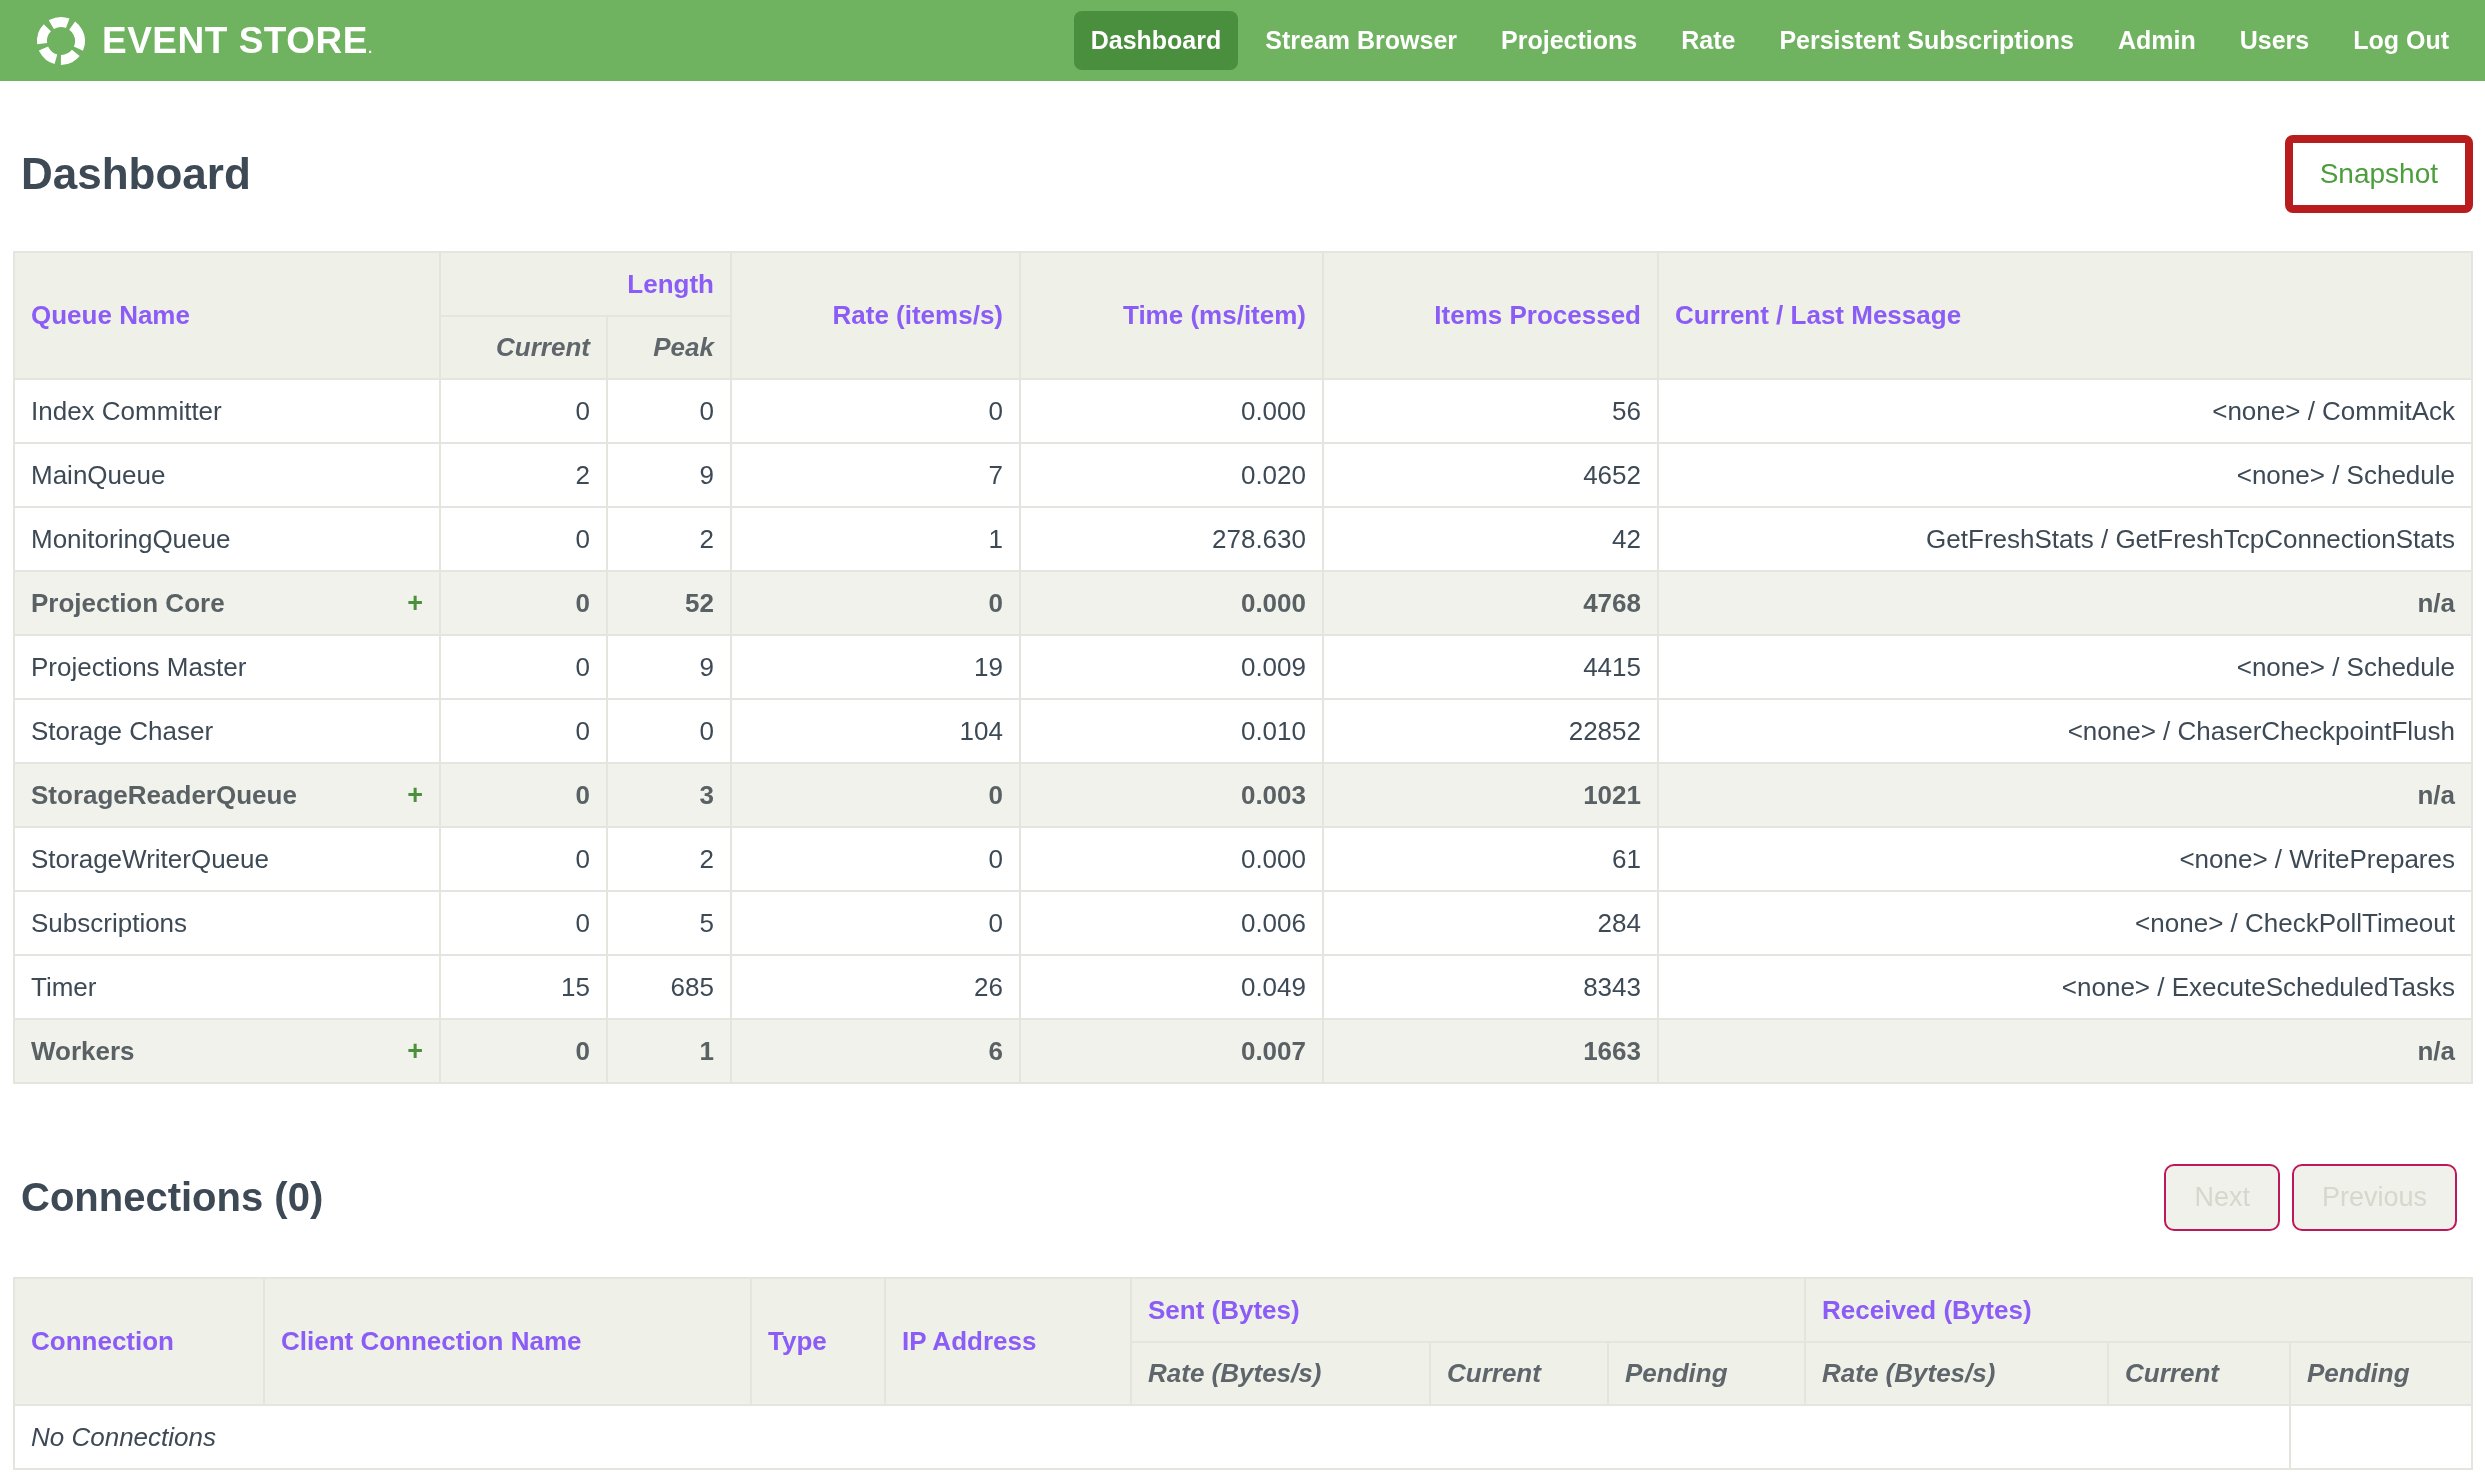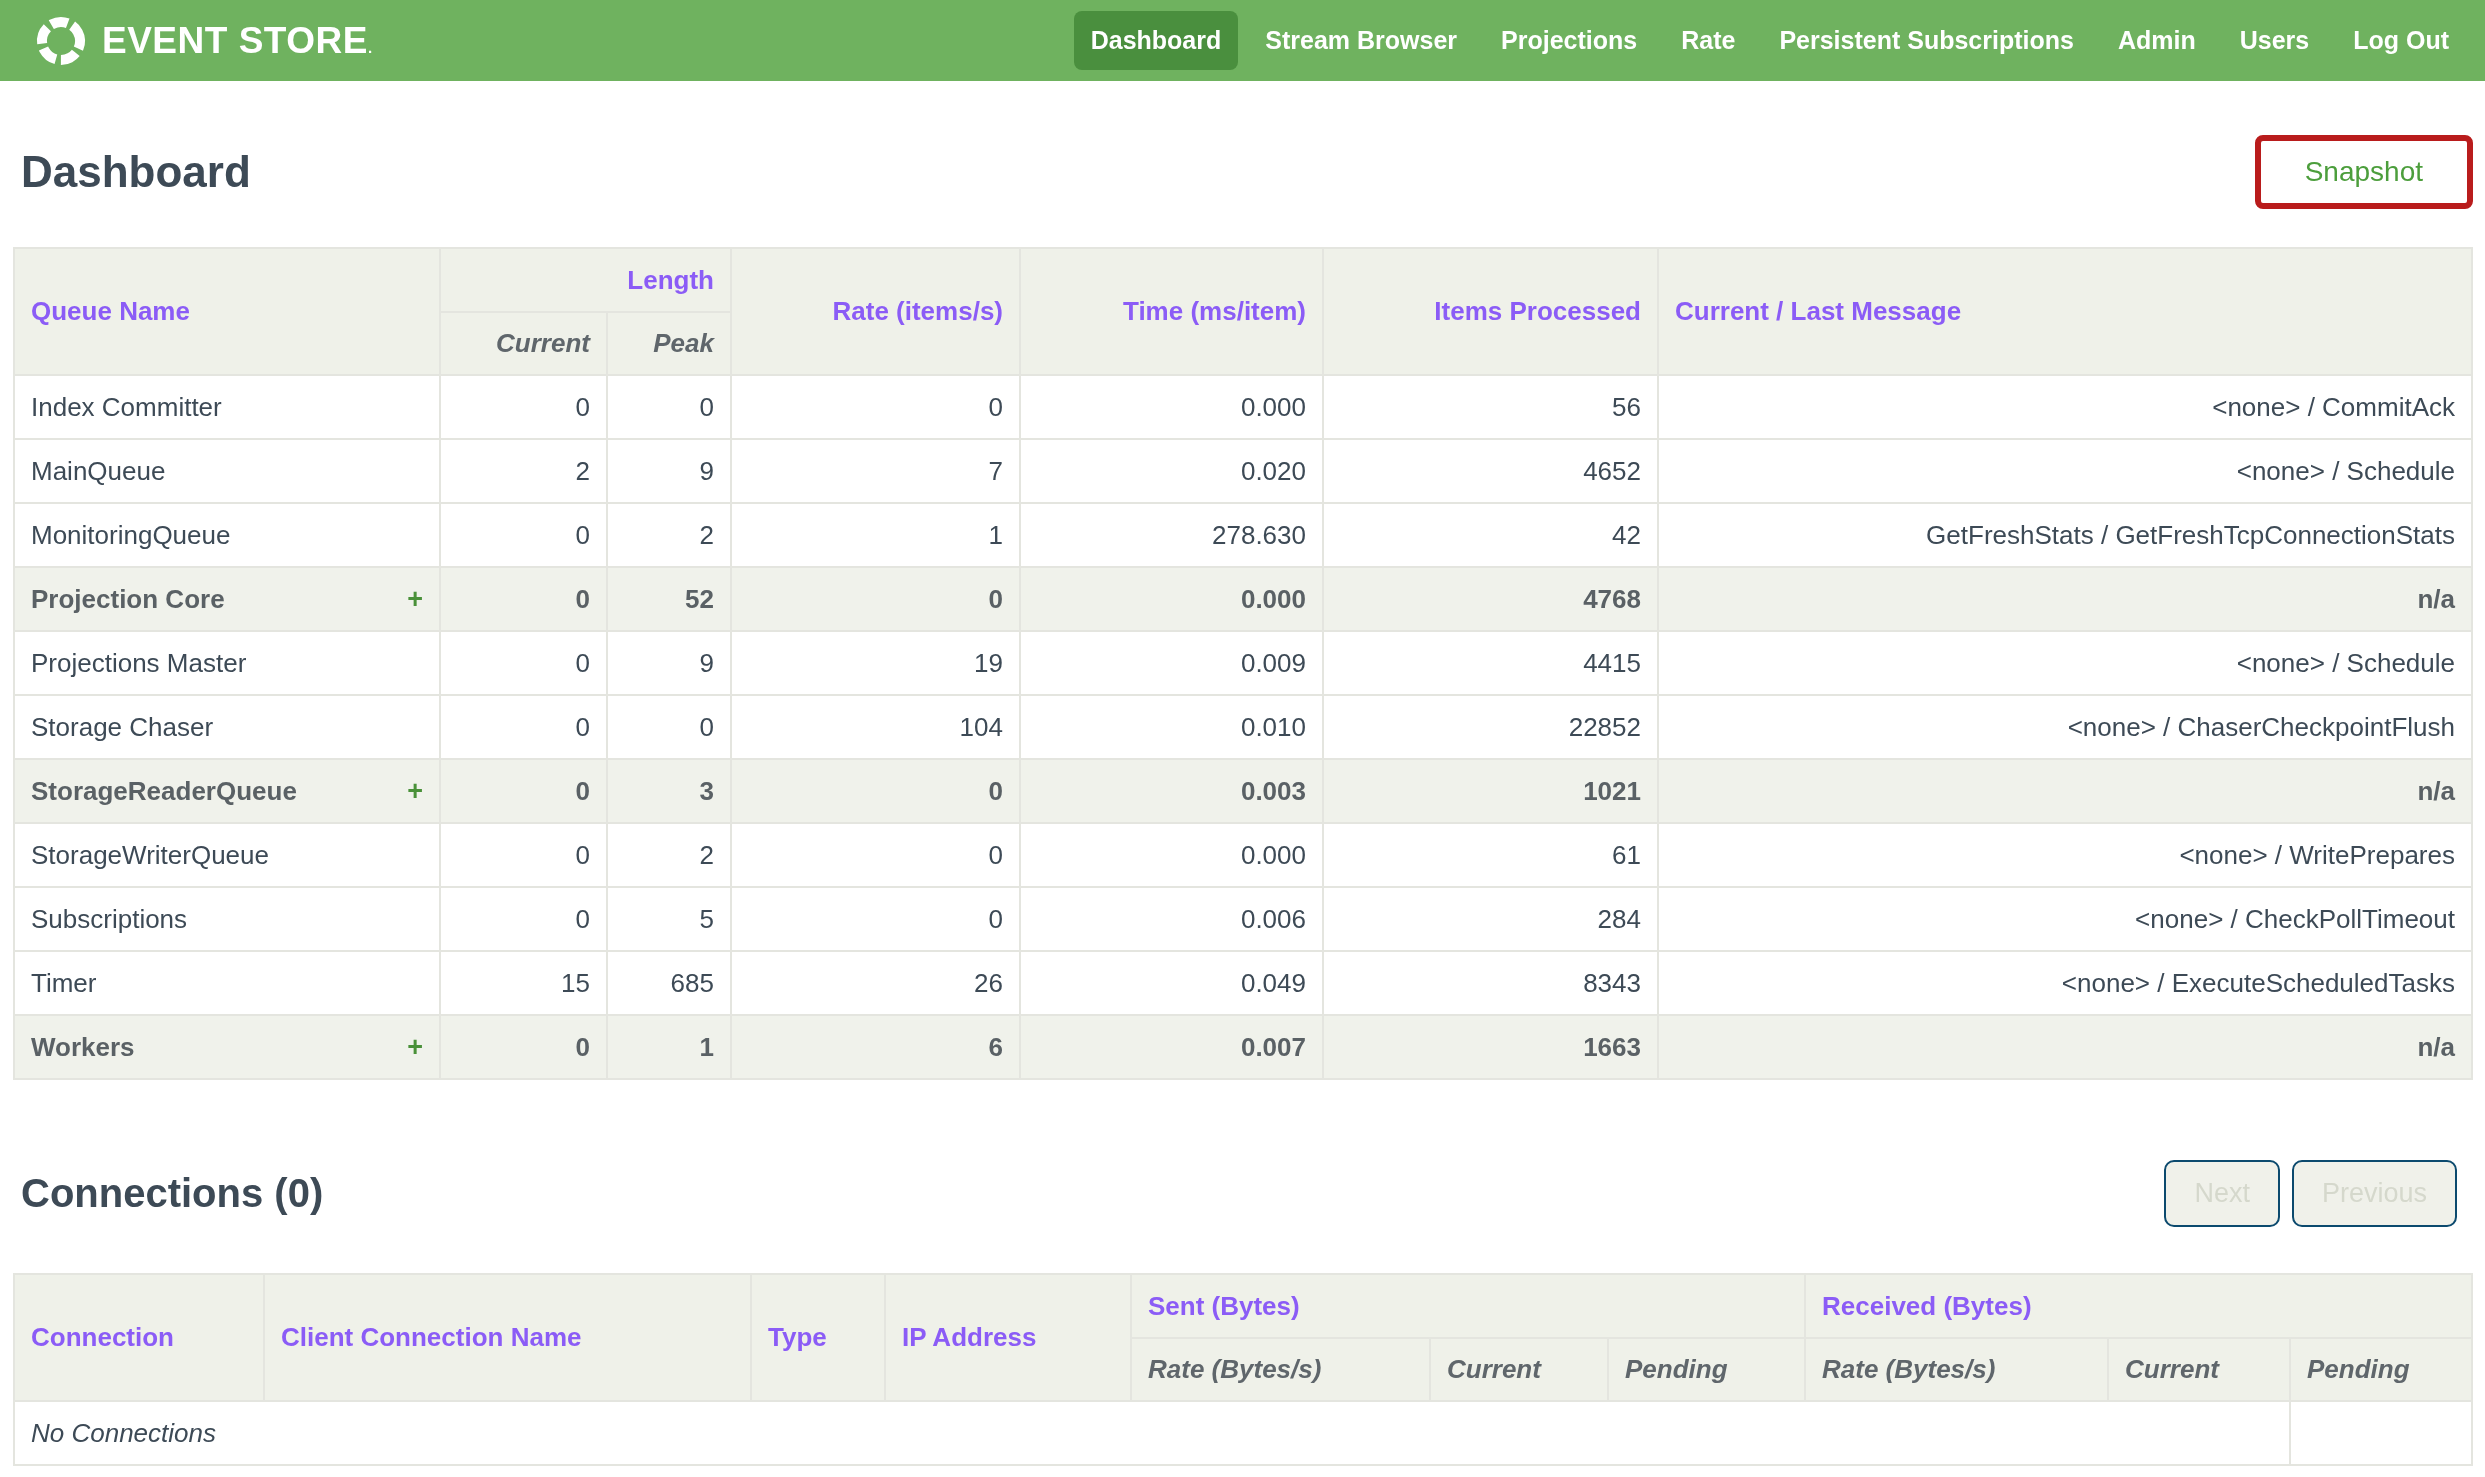--- a/index.html
+++ b/index.html
@@ -59,23 +59,23 @@
     font-size: 44px;
     font-weight: bold;
     color: #3d4a56;
     margin: 0 0 0 8px;
   }
   .snapshot-btn {
     font-family: "Liberation Sans", sans-serif;
     font-size: 28px;
     color: #4C9E3C;
     background: #ffffff;
-    border: 6px solid #b91c1c;
+    border: 8px solid #b91c1c;
     border-radius: 8px;
-    padding: 15px 44px;
+    padding: 15px 27px;
     cursor: pointer;
   }
 
   
   table.tbl {
     width: 100%;
     border-collapse: collapse;
     table-layout: fixed;
   }
   .tbl th, .tbl td {
@@ -132,21 +132,21 @@
     font-weight: bold;
     margin: 0 0 0 8px;
     color: #3d4a56;
   }
   .pager { display: flex; gap: 12px; }
   .pager-btn {
     font-family: "Liberation Sans", sans-serif;
     font-size: 27px;
     color: #D5D8CC;
     background: #F0F1EA;
-    border: 2px solid #0c4a6e;
+    border: 2px solid #be185d;
     border-radius: 10px;
     padding: 16px 28px;
     cursor: default;
   }
   .empty-cell {
     background: #ffffff;
     font-style: italic;
     color: #3d4a56;
     height: 66px;
   }

